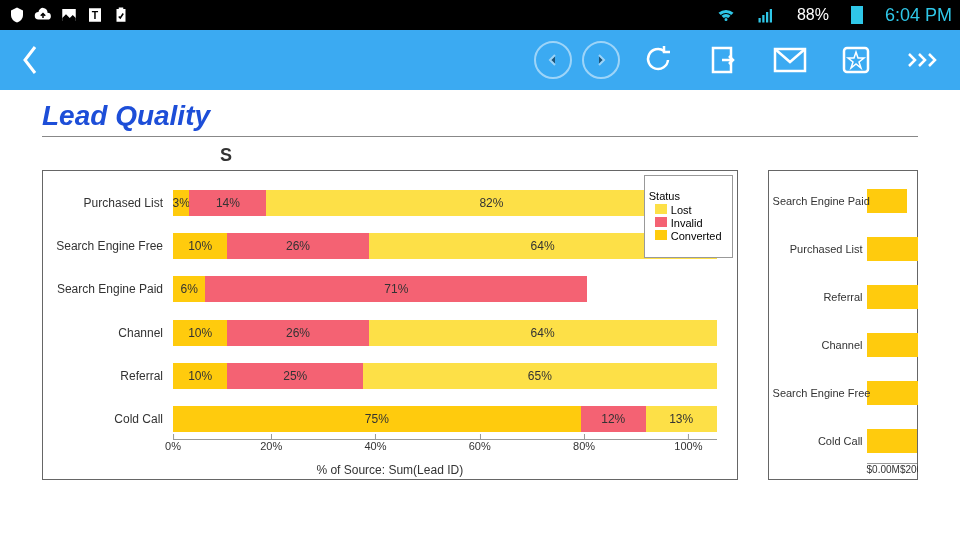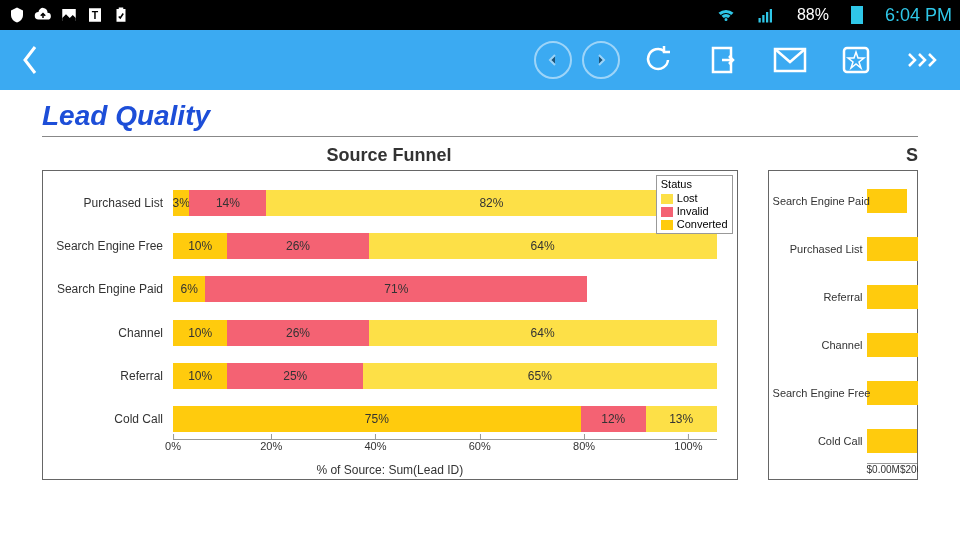--- a/index.html
+++ b/index.html
@@ -15,23 +15,23 @@
   .app-btn { width: 40px; height: 40px; display: flex; align-items: center; justify-content: center; margin: 0 8px; }
   .app-btn svg { stroke: #fff; fill: none; stroke-width: 2; }
   .circle-btn { width: 38px; height: 38px; border: 2px solid #fff; border-radius: 50%; display: flex; align-items: center; justify-content: center; opacity: 0.5; }
   .circle-btn svg { stroke: #fff; }
   .content { padding: 10px 42px 0 42px; }
   .title { color: #1d4ed8; font-size: 28px; font-weight: bold; font-style: italic; border-bottom: 1px solid #888; padding-bottom: 4px; }
   .chart-title { text-align: center; font-weight: bold; font-size: 18px; color: #333; margin: 8px 0 4px 0; }
   .charts-row { display: flex; gap: 30px; align-items: flex-start; }
   .chart-box { border: 1px solid #666; position: relative; }
   .chart1 { width: 730px; height: 310px; padding: 10px 20px 40px 130px; position: relative; }
-  .legend { position: absolute; top: 4px; right: 4px; border: 1px solid #999; background: #fff; font-size: 11px; padding: 2px 4px; z-index: 5; }
+  .legend { position: absolute; top: 4px; right: 4px; border: 1px solid #999; background: #fff; font-size: 11px; padding: 14px 4px; z-index: 5; }
   .legend-title { font-weight: normal; margin-bottom: 2px; }
-  .legend-row { display: flex; align-items: flex-end; gap: 4px; margin: 1px 0; }
+  .legend-row { display: flex; align-items: flex-start; gap: 4px; margin: 1px 6px; }
   .swatch { width: 12px; height: 10px; display: inline-block; }
   .bars-area { position: relative; height: 260px; }
   .bar-row { position: absolute; left: 0; width: 100%; height: 26px; display: flex; align-items: stretch; }
   .bar-label { position: absolute; right: 100%; padding-right: 6px; font-size: 12px; color: #333; white-space: nowrap; top: 50%; transform: translateY(-50%); margin-right: 4px; width: 124px; text-align: right; }
   .seg { display: flex; align-items: center; justify-content: center; font-size: 12px; color: #333; }
   .c-converted { background: #ffcb0d; }
   .c-invalid { background: #f46273; }
   .c-lost { background: #fde047; }
   .axis { position: absolute; left: 130px; right: 20px; bottom: 20px; height: 20px; border-top: 1px solid #999; display: flex; justify-content: space-between; font-size: 11px; color: #333; }
   .axis span { transform: translateX(-50%); position: relative; }
@@ -135,21 +135,20 @@
     <svg width="34" height="20" viewBox="0 0 34 20">
         <path d="M4 4 L10 10 L4 16 M14 4 L20 10 L14 16 M24 4 L30 10 L24 16" stroke-width="2.5"></path>
       </svg>
   </div>
 </div>
 
 <div class="content">
   <div class="title">Lead Quality</div>
 
   <div class="title-row">
-    <div class="chart-title title-main">Source Funnel</div>
     <div class="chart2-title title-side">S</div>
   </div>
 
   <div class="charts-row">
 
     <div class="chart-box chart1">
       <div class="legend">
         <div class="legend-title">Status</div>
         <div class="legend-row">
             <span class="swatch c-lost"></span>

